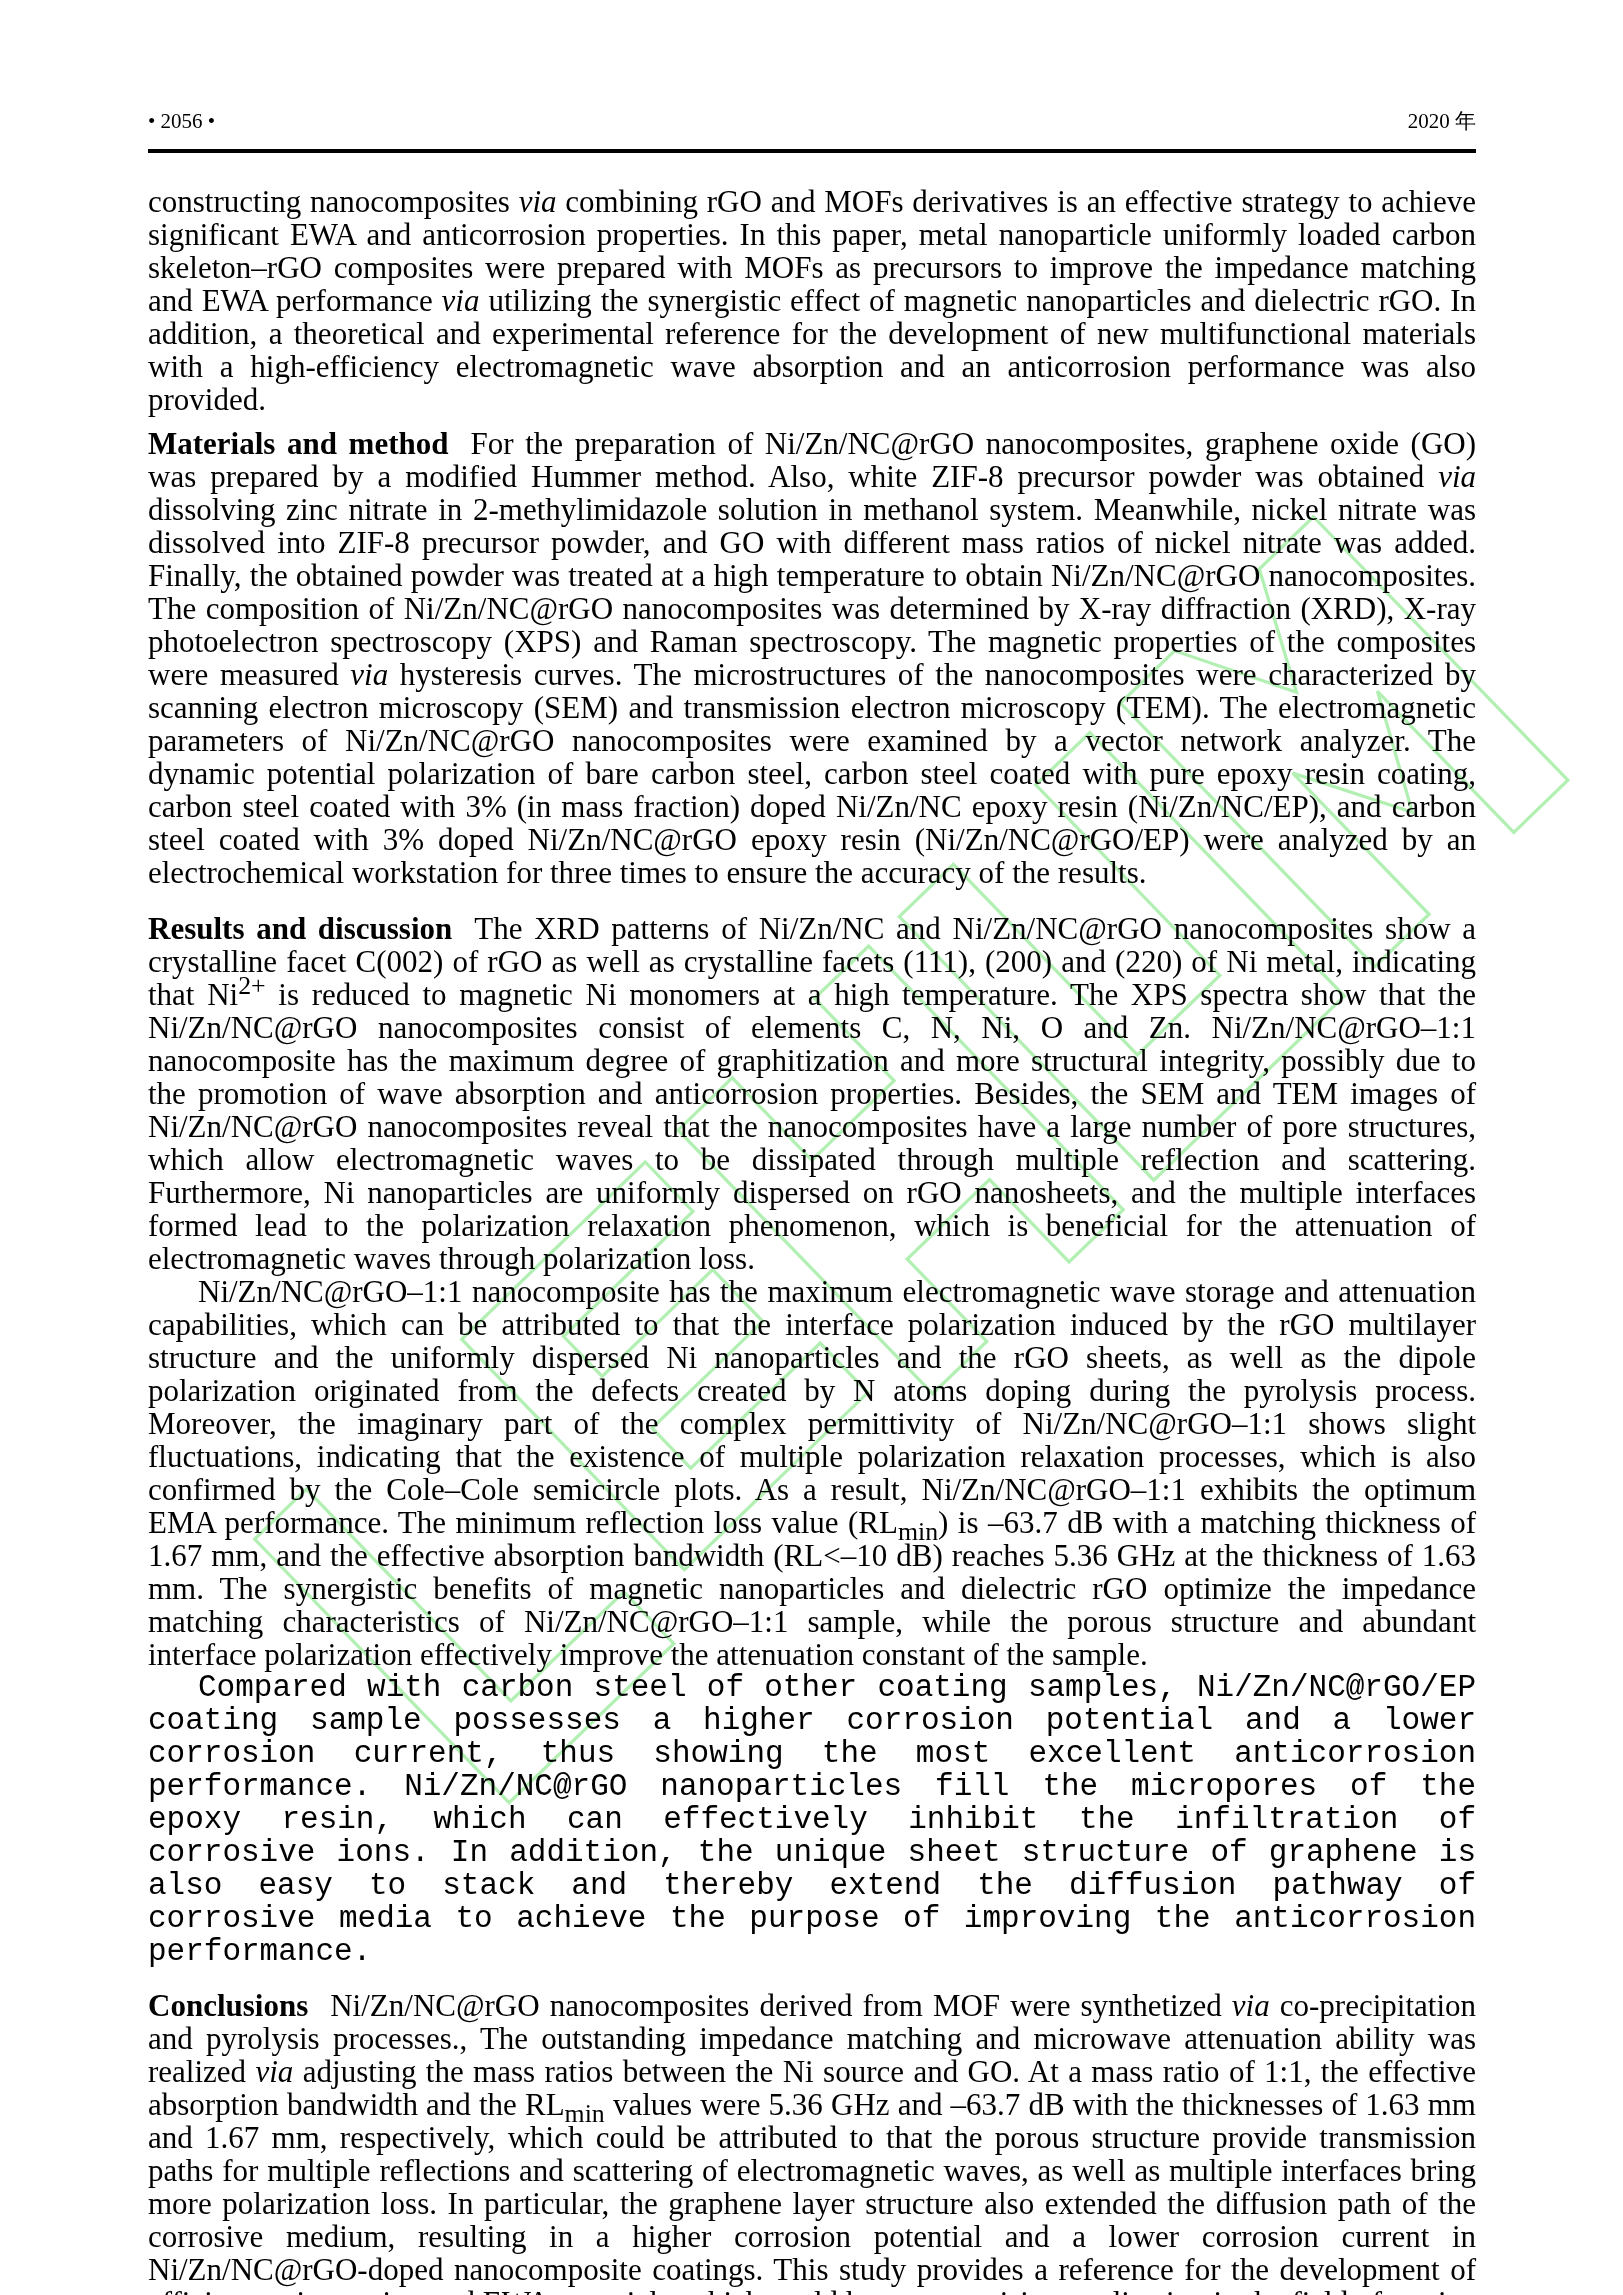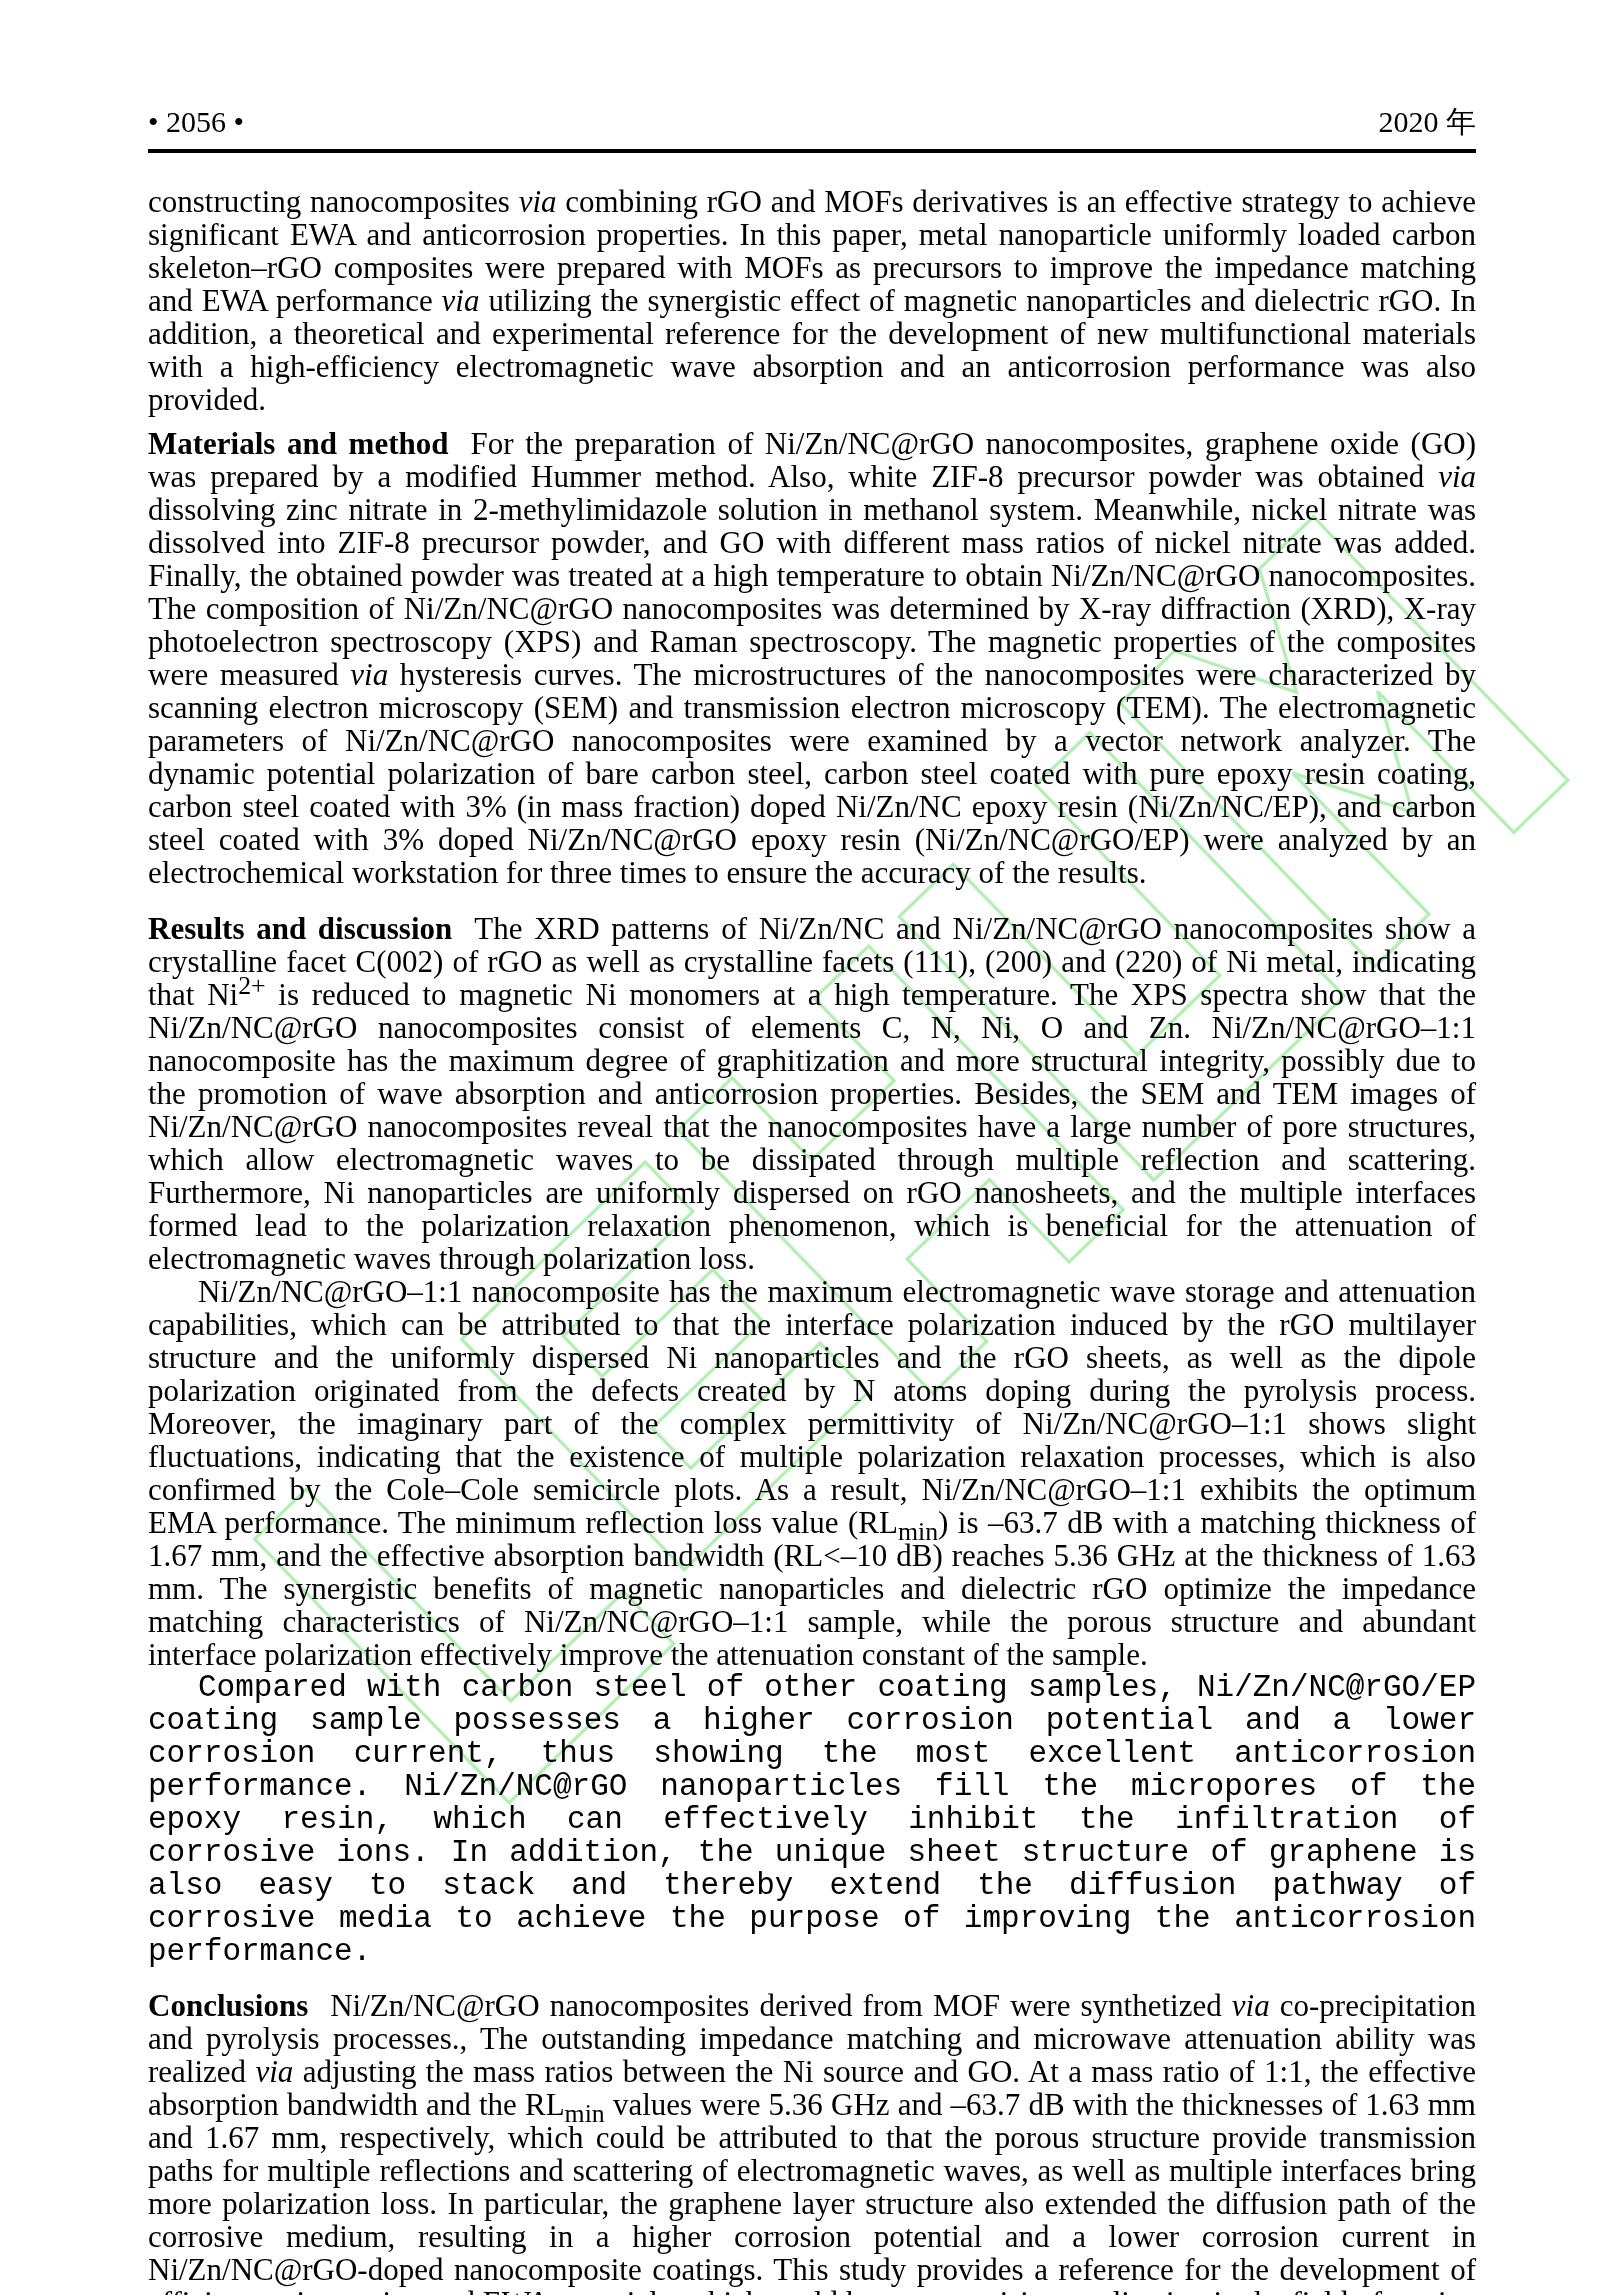--- a/index.html
+++ b/index.html
@@ -14,21 +14,21 @@
   }
   
   #header {
     position: absolute;
     left: 148px;
     width: 1328px;
     top: 107px;
     display: flex;
     justify-content: space-between;
     align-items: flex-end;
-    font-size: 30px;
+    font-size: 21px;
     line-height: 29px;
     white-space: nowrap;
   }
   #header .center-group { display: flex; gap: 37px; }
   #header-rule {
     position: absolute;
     left: 148px;
     width: 1328px;
     top: 149px;
     height: 3.9px;

